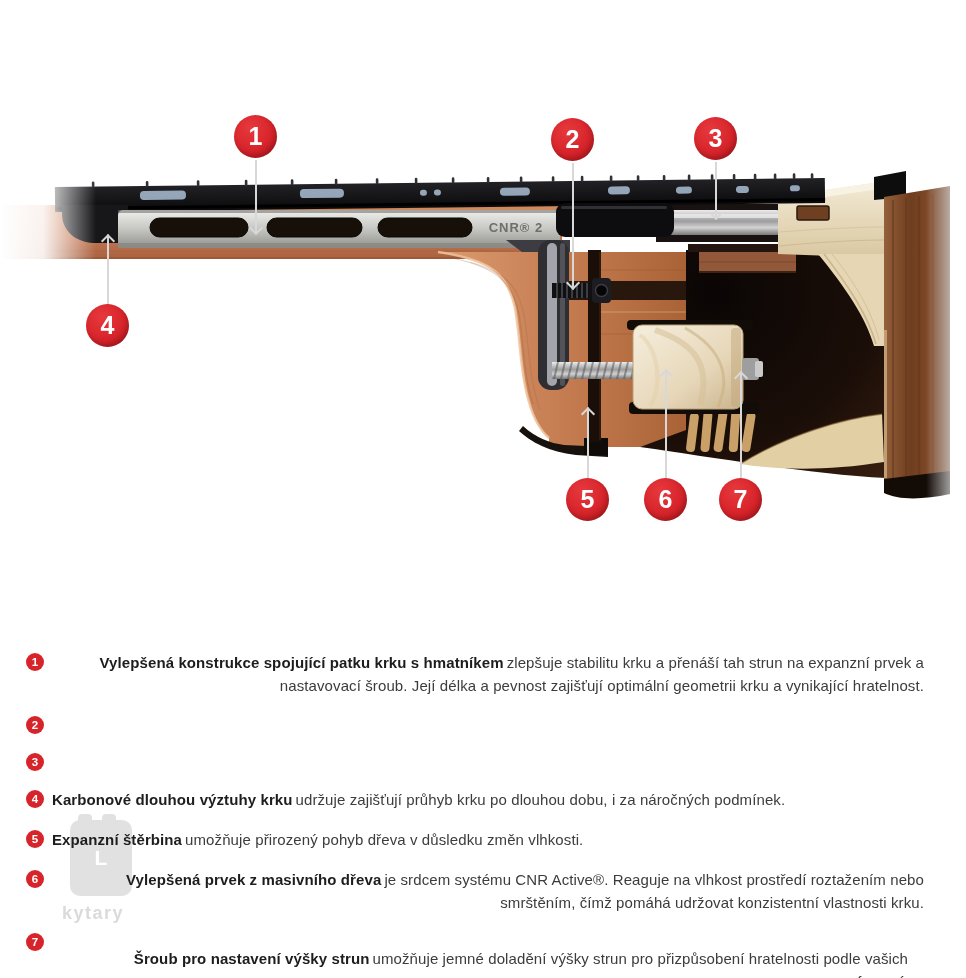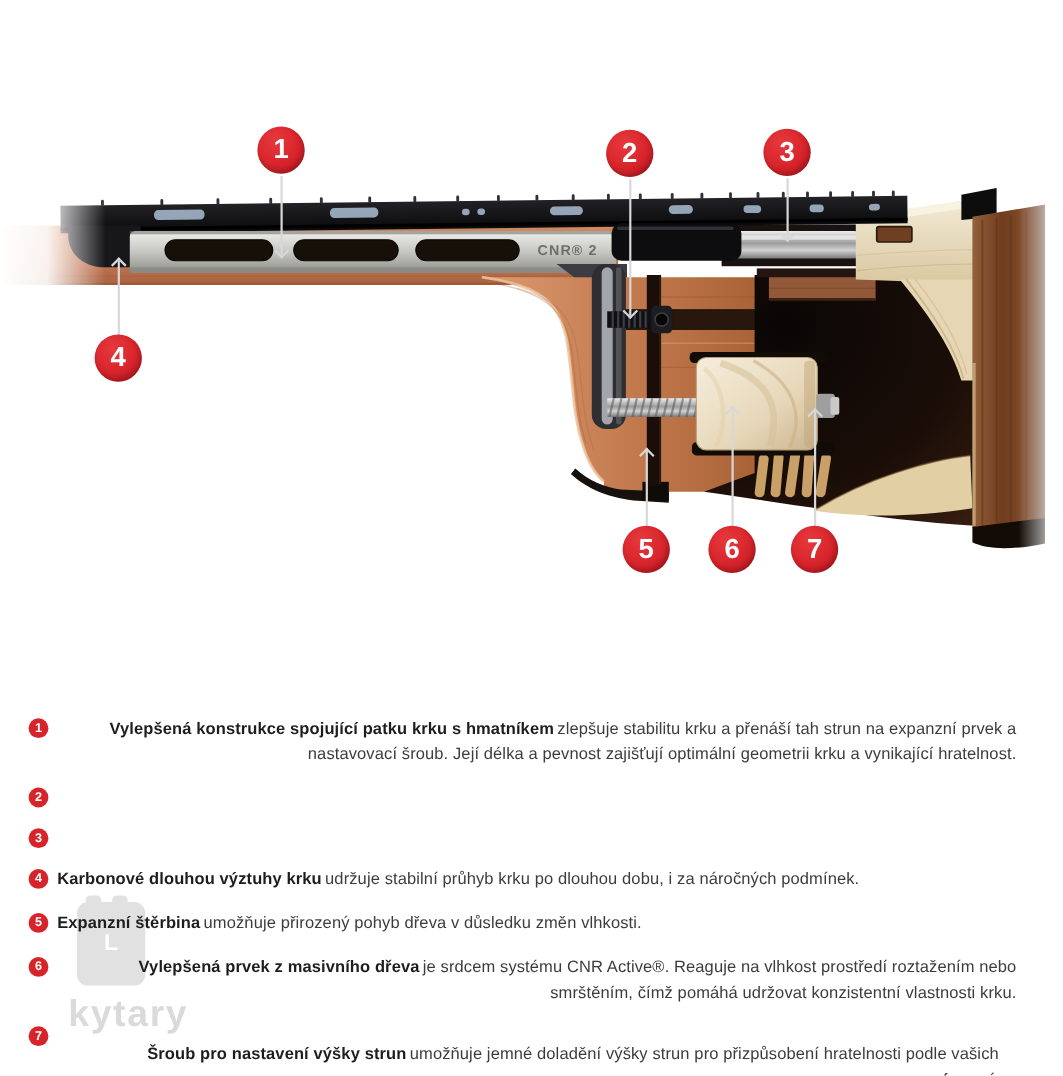--- a/index.html
+++ b/index.html
@@ -32,21 +32,21 @@
 
   
   .watermark{position:absolute;left:62px;top:820px;z-index:0;opacity:.8;}
   .wm-logo{position:relative;width:62px;height:76px;margin-left:8px;background:#dadada;
            border-radius:10px;}
   .wm-logo::before,.wm-logo::after{content:"";position:absolute;top:-6px;width:14px;height:10px;
            background:#dadada;border-radius:4px;}
   .wm-logo::before{left:8px;} .wm-logo::after{left:32px;}
   .wm-letter{position:absolute;left:50%;top:50%;transform:translate(-50%,-50%);
            color:#fff;font-weight:700;font-size:21px;}
-  .wm-text{margin-top:7px;color:#d2d2d2;font-size:34px;font-weight:700;letter-spacing:1.5px;}
+  .wm-text{margin-top:7px;color:#d2d2d2;font-size:18px;font-weight:700;letter-spacing:1.5px;}
 </style>
 </head>
 <body>
 
 <div class="page">
 
   <svg class="illu" width="966" height="620" viewBox="0 0 966 620">
     <defs>
       <linearGradient id="gWoodNeck" x1="0" y1="0" x2="0" y2="1">
         <stop offset="0" stop-color="#d18a5f"></stop>
@@ -343,21 +343,21 @@
       <p class="txt" style="margin:0"><b>Vylepšená konstrukce spojující patku krku s hmatníkem</b><span>zlepšuje stabilitu krku a přenáší tah strun na expanzní prvek a nastavovací šroub. Její délka a pevnost zajišťují optimální geometrii krku a vynikající hratelnost.</span></p>
     </div>
     <div class="item">
       <span class="bullet">2</span>
     </div>
     <div class="item">
       <span class="bullet">3</span>
     </div>
     <div class="item">
       <span class="bullet">4</span>
-      <p class="txt" style="margin:0"><b>Karbonové dlouhou výztuhy krku</b><span>udržuje stabilní průhyb krku po dlouhou dobu, i za náročných podmínek.</span></p>
+      <p class="txt" style="margin:0"><b>Karbonové dlouhou výztuhy krku</b><span>udržuje zajišťují průhyb krku po dlouhou dobu, i za náročných podmínek.</span></p>
     </div>
     <div class="item">
       <span class="bullet">5</span>
       <p class="txt" style="margin:0"><b>Expanzní štěrbina</b><span>umožňuje přirozený pohyb dřeva v důsledku změn vlhkosti.</span></p>
     </div>
     <div class="item">
       <span class="bullet">6</span>
       <p class="txt" style="margin:0"><b>Vylepšená prvek z masivního dřeva</b><span>je srdcem systému CNR Active®. Reaguje na vlhkost prostředí roztažením nebo smrštěním, čímž pomáhá udržovat konzistentní vlastnosti krku.</span></p>
     </div>
     <div class="item">

